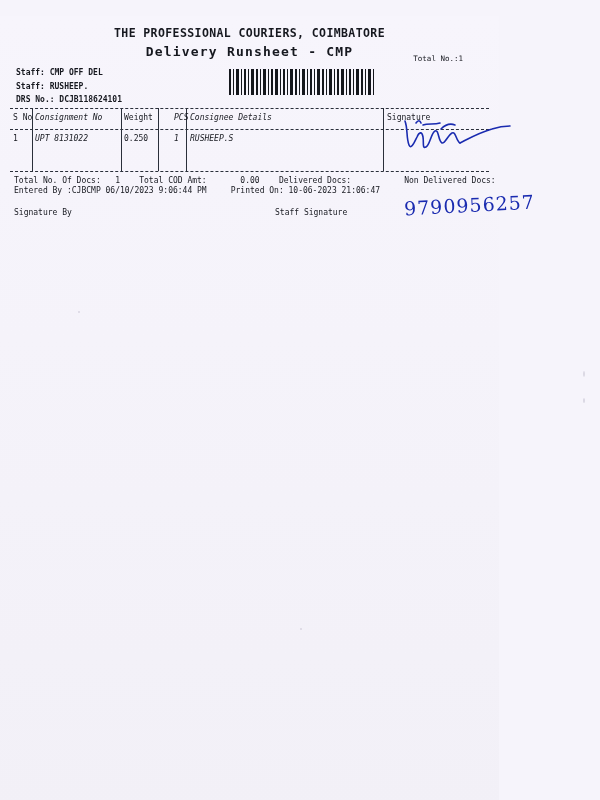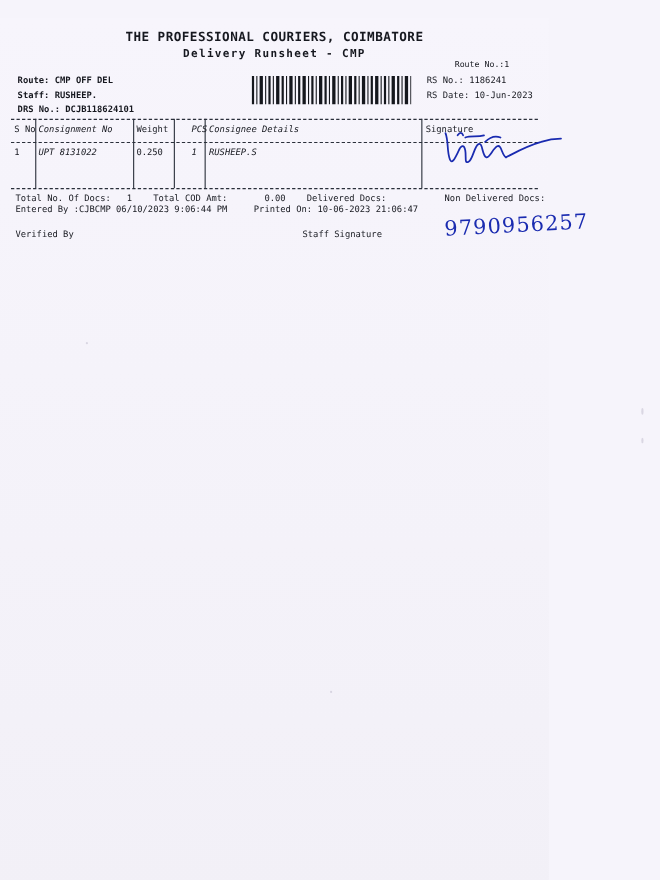--- a/index.html
+++ b/index.html
@@ -34,21 +34,21 @@
     position: absolute;
     left: 0; right: 0; top: 10px;
     text-align: center;
   }
   .title1 {
     font-size: 11.5px;
     font-weight: bold;
     letter-spacing: .4px;
   }
   .title2 {
-    font-size: 10px;
+    font-size: 13px;
     font-weight: bold;
     letter-spacing: 1.2px;
     margin-top: 4px;
   }
   .phone {
     font-size: 7.5px;
     margin-top: 3px;
   }
   .pageno {
     position: absolute;
@@ -156,32 +156,28 @@
   <div class="speck" style="left:78px;top:295px;width:2px;height:2px;"></div>
   <div class="speck" style="left:583px;top:355px;width:2px;height:6px;"></div>
   <div class="speck" style="left:583px;top:382px;width:2px;height:5px;"></div>
   <div class="speck" style="left:300px;top:612px;width:2px;height:2px;"></div>
 
   <div class="header">
     <div class="title1">THE PROFESSIONAL COURIERS, COIMBATORE</div>
     <div class="title2">Delivery Runsheet - CMP</div>
   </div>
 
-  <div class="pageno">Route No.:1</div>
+  <div class="pageno">Total No.:1</div>
 
   <div class="meta-left">
-    <div>Route: CMP OFF DEL</div>
+    <div>Staff: CMP OFF DEL</div>
     <div>Staff: RUSHEEP.</div>
     <div>DRS No.: DCJB118624101</div>
   </div>
 
-  <div class="meta-right">
-    <div>RS No.: 1186241</div>
-    <div>RS Date: 10-Jun-2023</div>
-  </div>
 
   <div class="barcode-wrap">
     <svg class="barcode" viewBox="0 0 146 26" preserveAspectRatio="none">
       <g fill="#15171d">
         <rect x="1" y="0" width="2" height="26"></rect>
           <rect x="5" y="0" width="1" height="26"></rect>
         <rect x="8" y="0" width="3" height="26"></rect>
           <rect x="13" y="0" width="1" height="26"></rect>
         <rect x="16" y="0" width="2" height="26"></rect>
           <rect x="20" y="0" width="1" height="26"></rect>
@@ -254,18 +250,18 @@
       <path d="M23 6 C28 4, 34 6, 40 4"></path>
       <path d="M60 24 C68 20, 78 14, 92 10 C98 8, 104 7, 110 7"></path>
       <path d="M41 10 C45 6, 50 4, 55 6"></path>
       <path d="M16 4 C18 1, 20 1, 21 4"></path>
     </g>
   </svg>
 
   <div class="footer"><span>Total No. Of Docs:   1    Total COD Amt:       0.00    Delivered Docs:           Non Delivered Docs:</span>
 <span>Entered By :CJBCMP 06/10/2023 9:06:44 PM     Printed On: 10-06-2023 21:06:47</span></div>
 
-  <div class="verified">Verified By</div>
+  <div class="verified">Signature By</div>
   <div class="staffsign">Staff Signature</div>
 
   <div class="handnum">9790956257</div>
 
 </div>
 
 </body></html>

